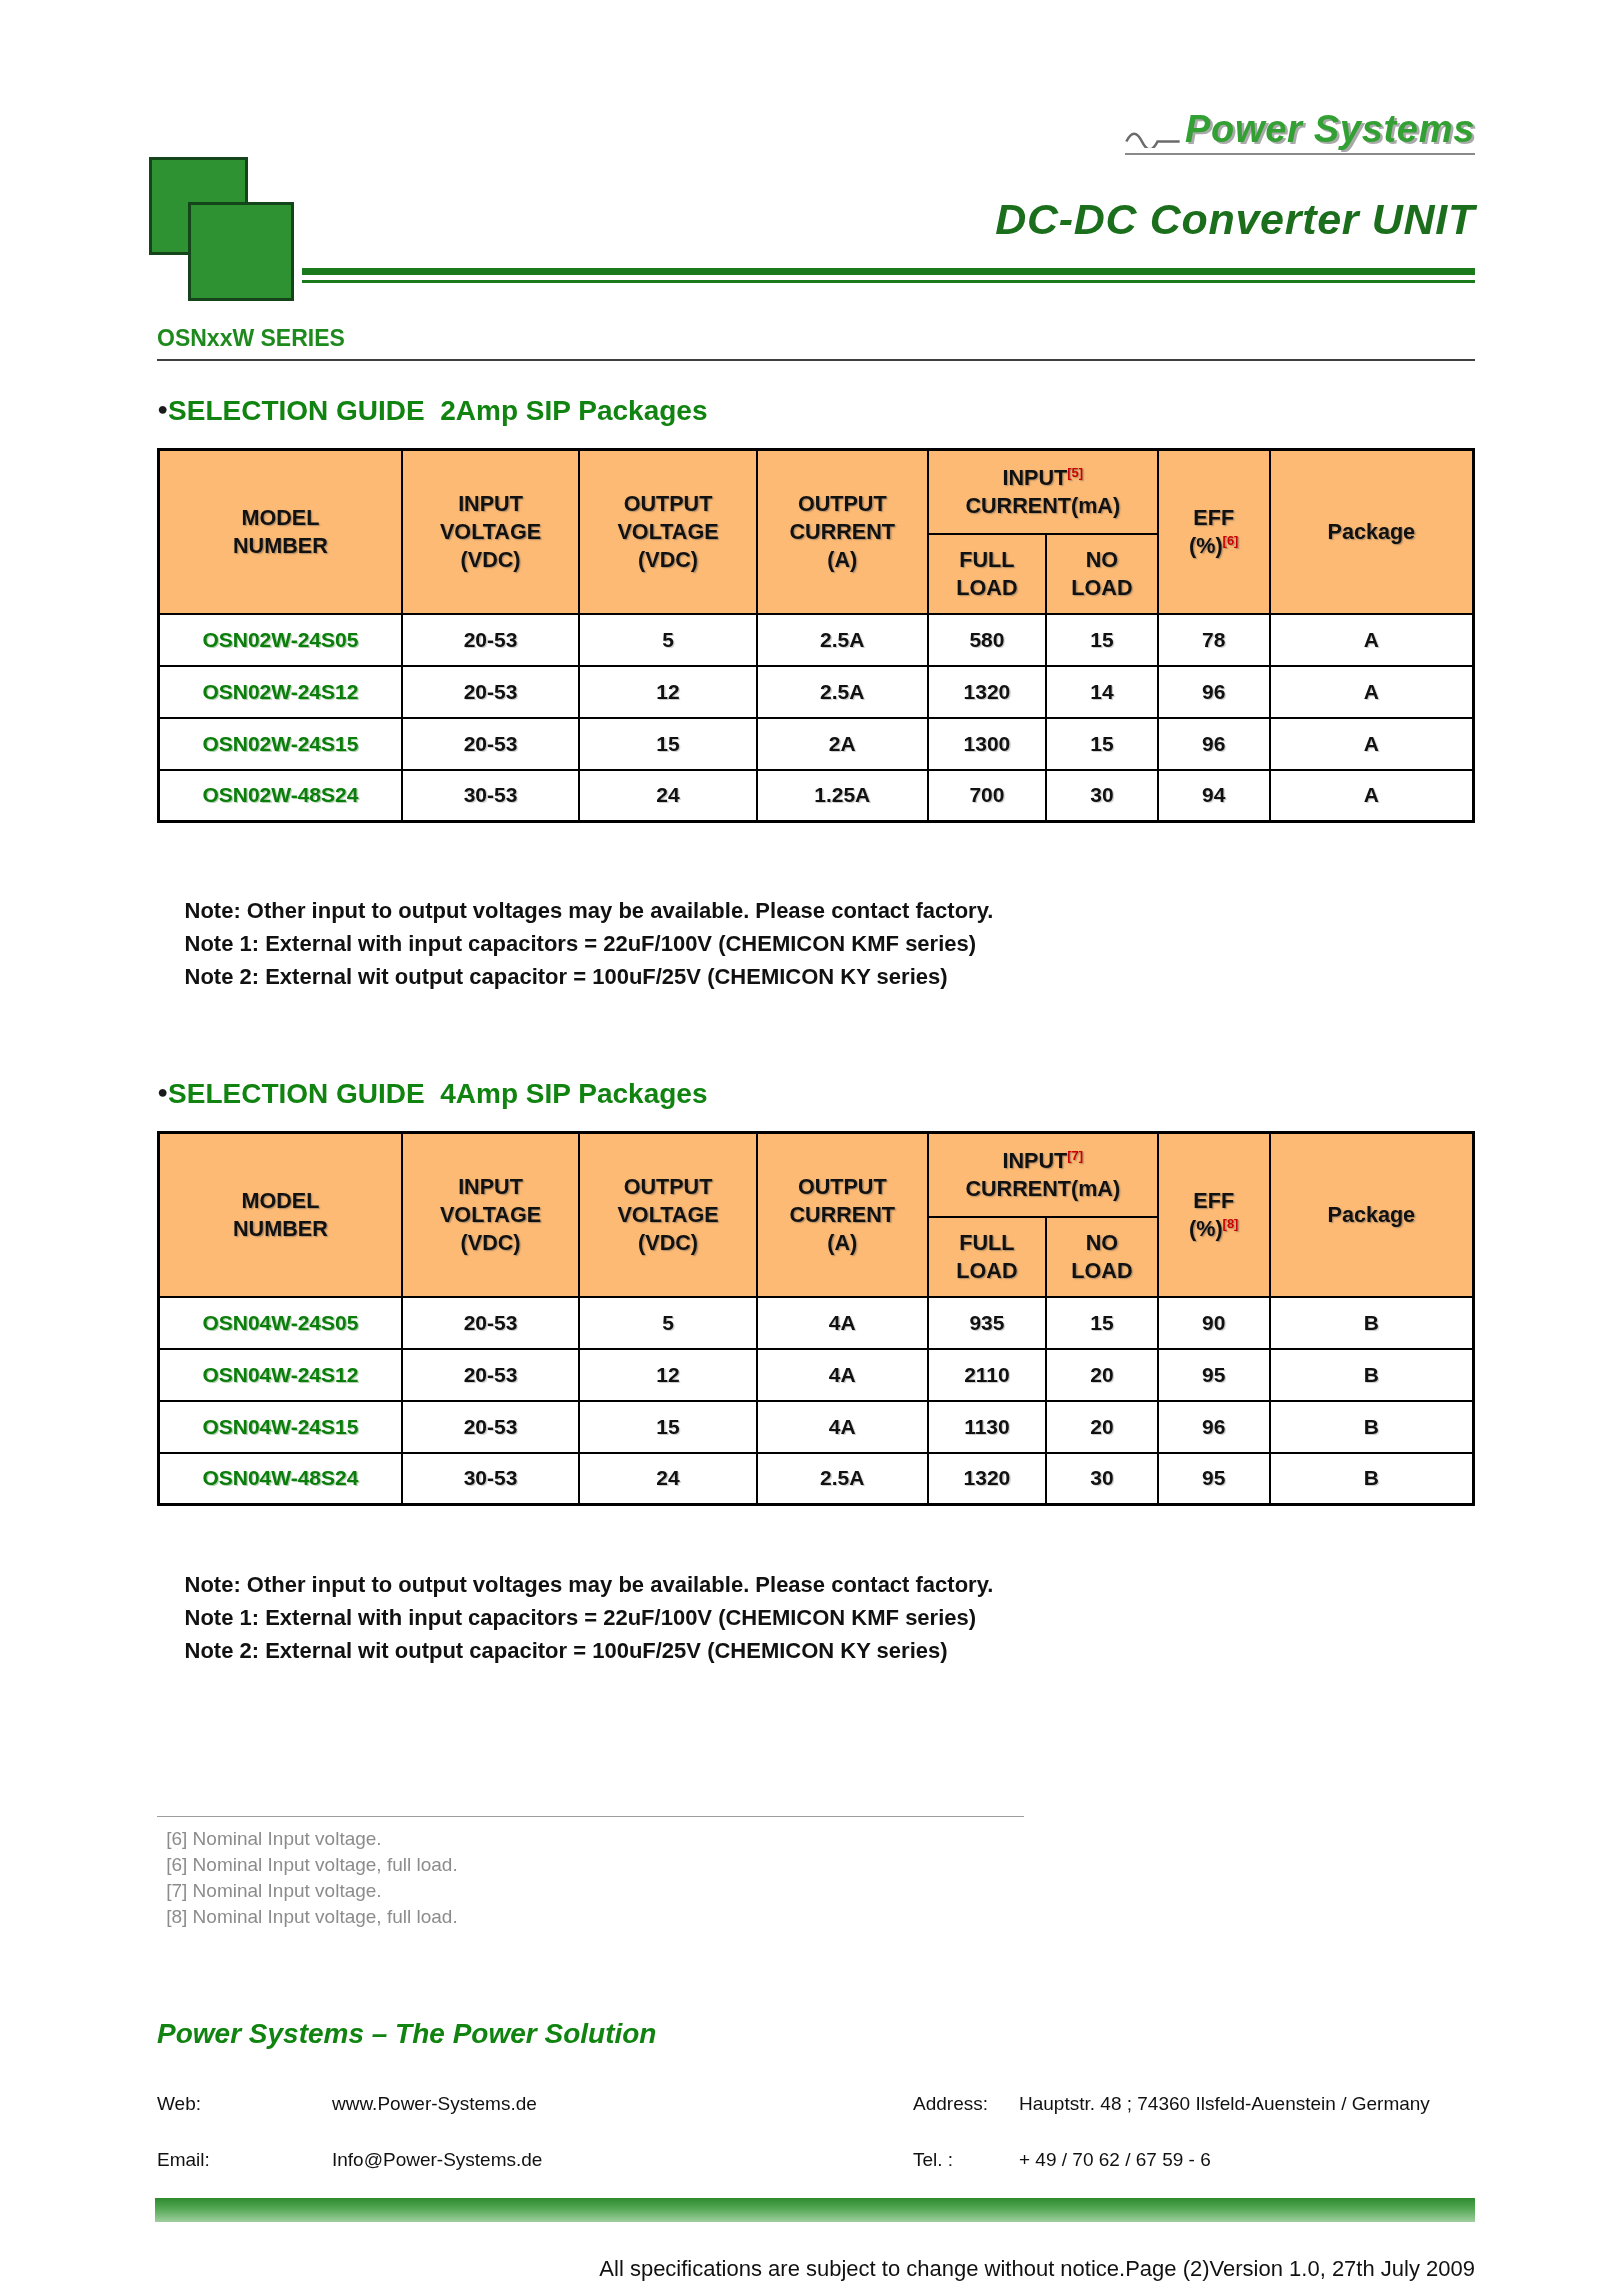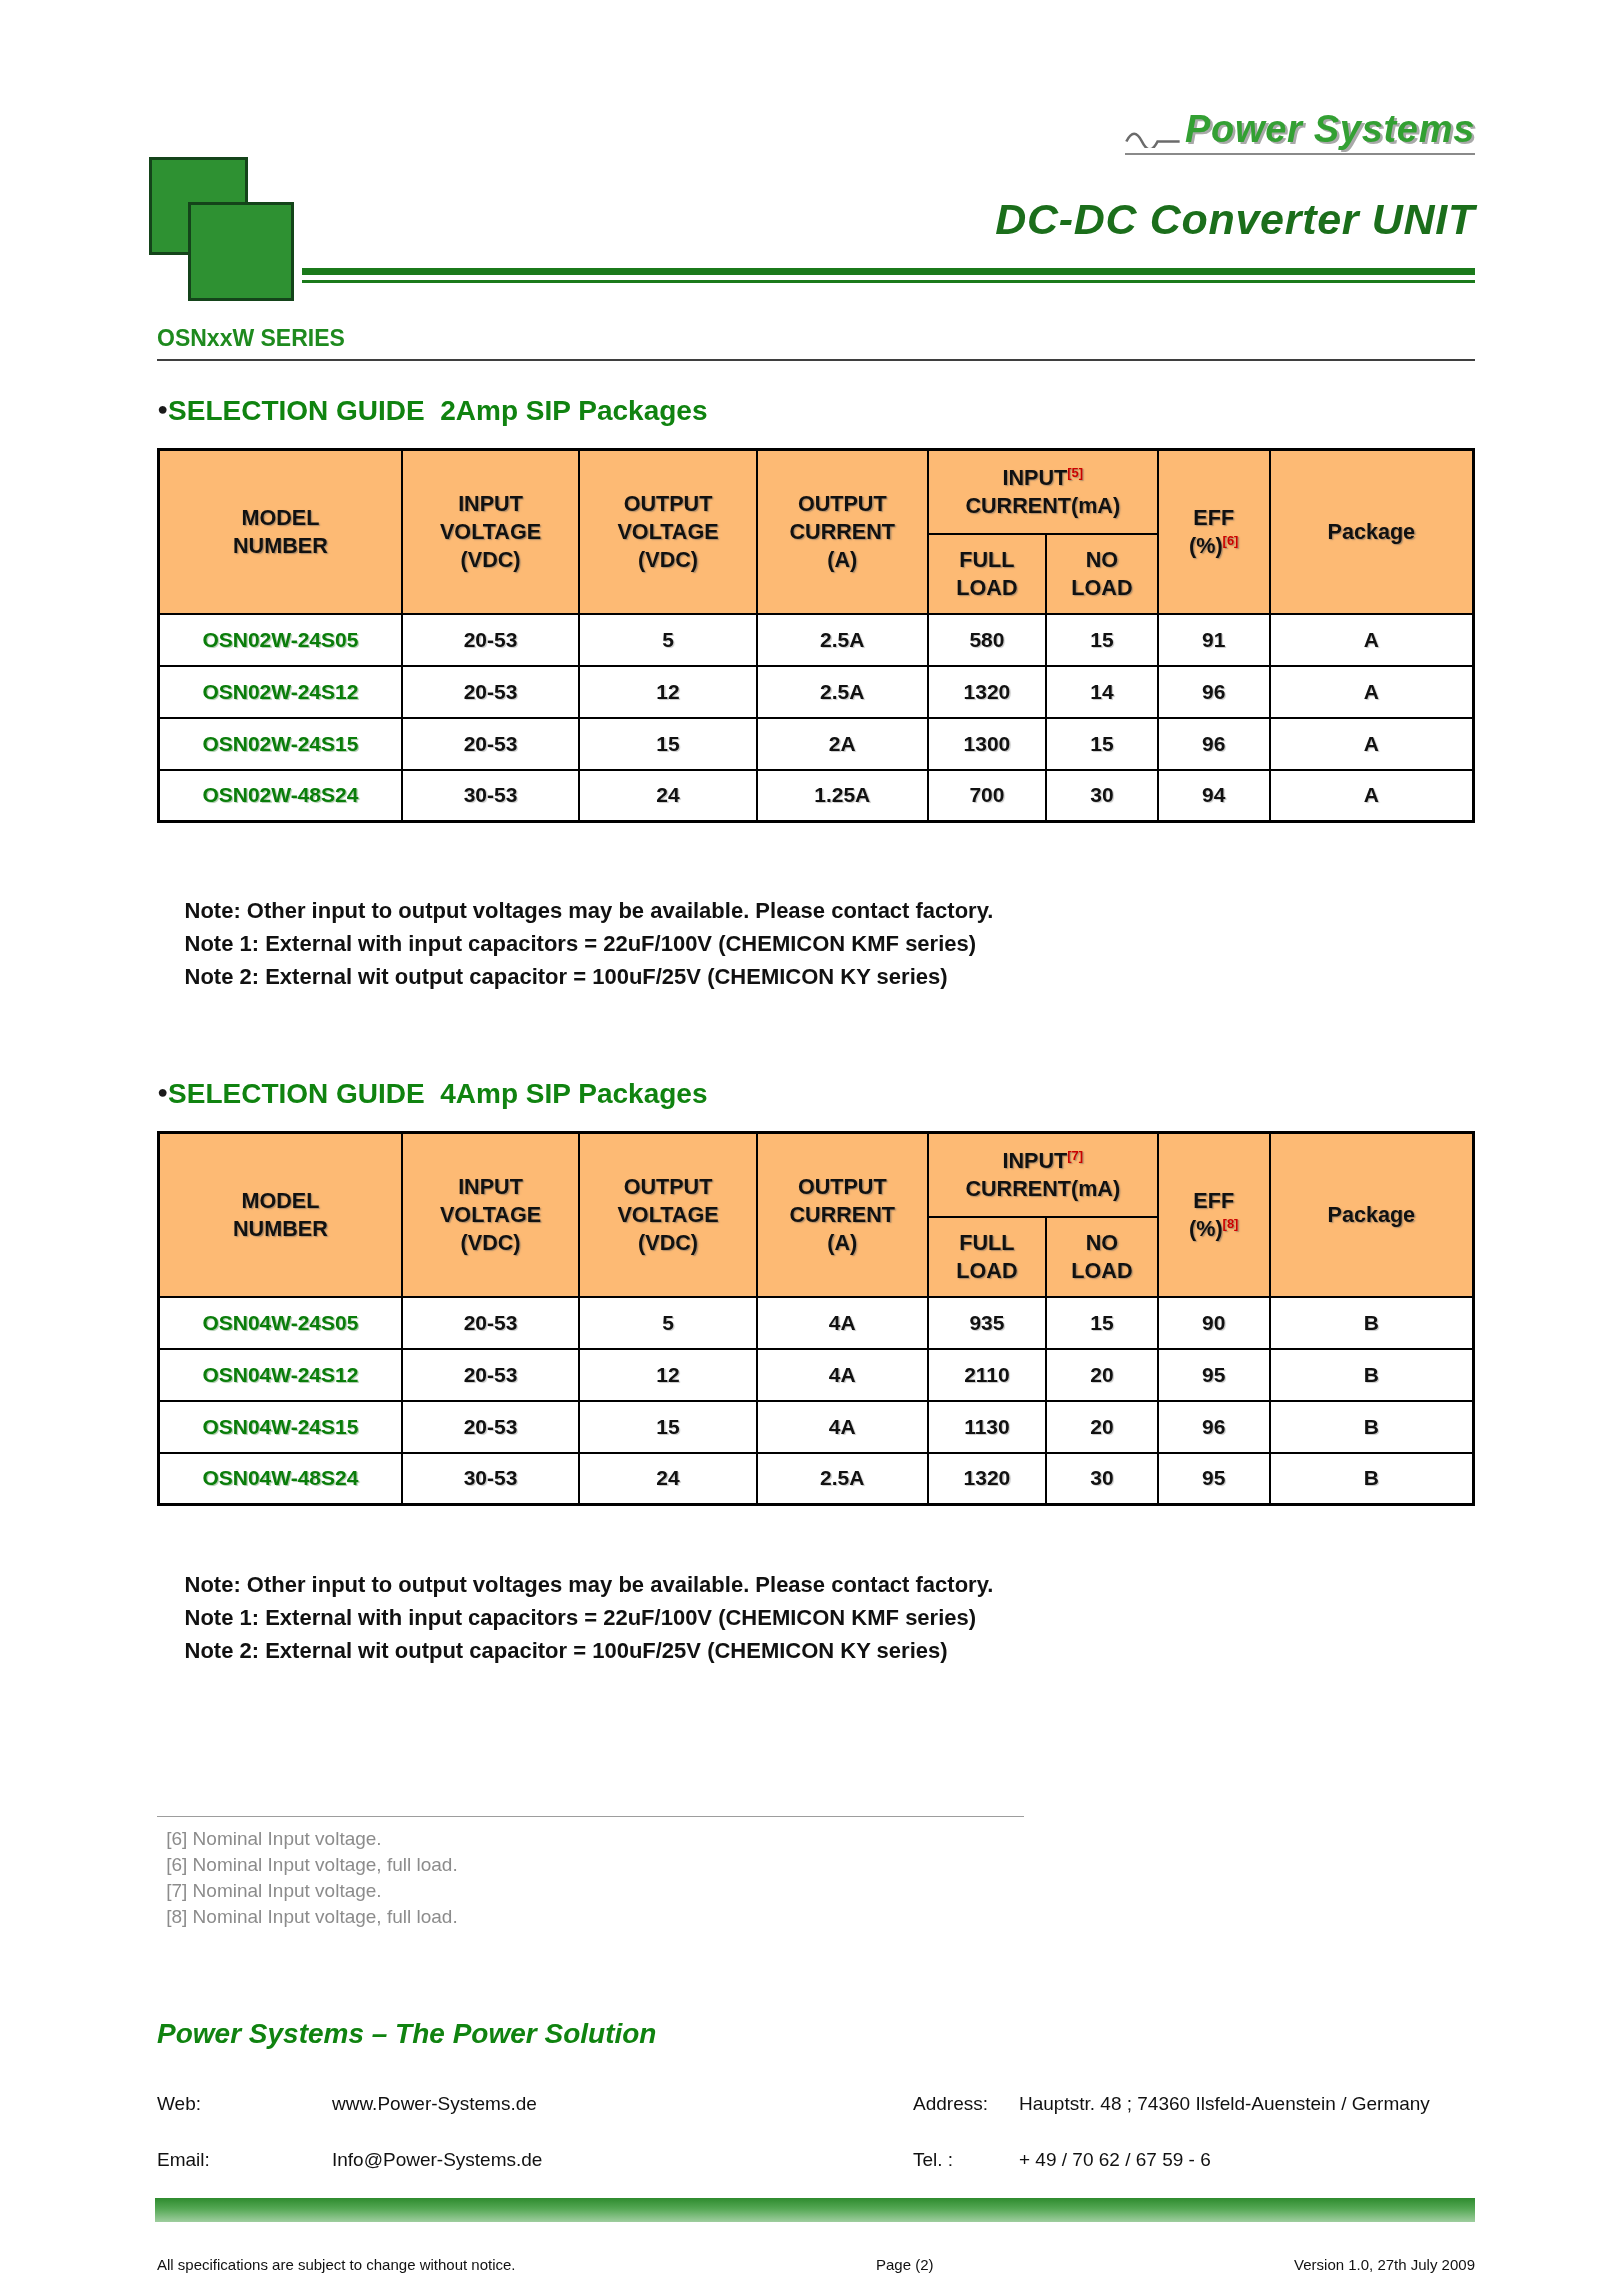--- a/index.html
+++ b/index.html
@@ -54,22 +54,22 @@
   .footnotes p { font-size: 19px; color: #8c8c8c; line-height: 26px; padding-left: 9.2px; }
 
   
   .footer { margin-top: 88px; }
   .footer-heading { font-size: 28px; font-weight: bold; font-style: italic; color: #108310; }
   .footer-cols { display: flex; margin-top: 11.8px; font-size: 19px; }
   .footer-left { width: 756px; }
   .frow { display: flex; line-height: 27.5px; margin-top: 28px; }
   .footer-left .flabel { width: 175px; }
   .footer-right .flabel { width: 106px; }
-  .footer-bottom { display: flex; justify-content: space-between; align-items: baseline;
-                   margin-top: 27.5px; font-size: 15px; }
+  .footer-bottom { display: flex; justify-content: flex-end; align-items: baseline;
+                   margin-top: 27.5px; font-size: 22px; }
   .bottom-bar { position: absolute; left: 155px; right: 147px; bottom: 73px; height: 23.6px;
                 background: linear-gradient(to bottom, #2e8b2e 0%, #55a855 45%, #9fce9f 100%); }
 </style>
 </head>
 <body>
 
 <div class="page">
 
   <div class="header">
     <div class="sq-back"></div>
@@ -136,21 +136,21 @@
         </tr>
       </thead>
       <tbody>
         <tr>
           <td class="model">OSN02W-24S05</td>
           <td>20-53</td>
           <td>5</td>
           <td>2.5A</td>
           <td>580</td>
           <td>15</td>
-          <td>91</td>
+          <td>78</td>
           <td>A</td>
         </tr>
         <tr>
           <td class="model">OSN02W-24S12</td>
           <td>20-53</td>
           <td>12</td>
           <td>2.5A</td>
           <td>1320</td>
           <td>14</td>
           <td>96</td>

